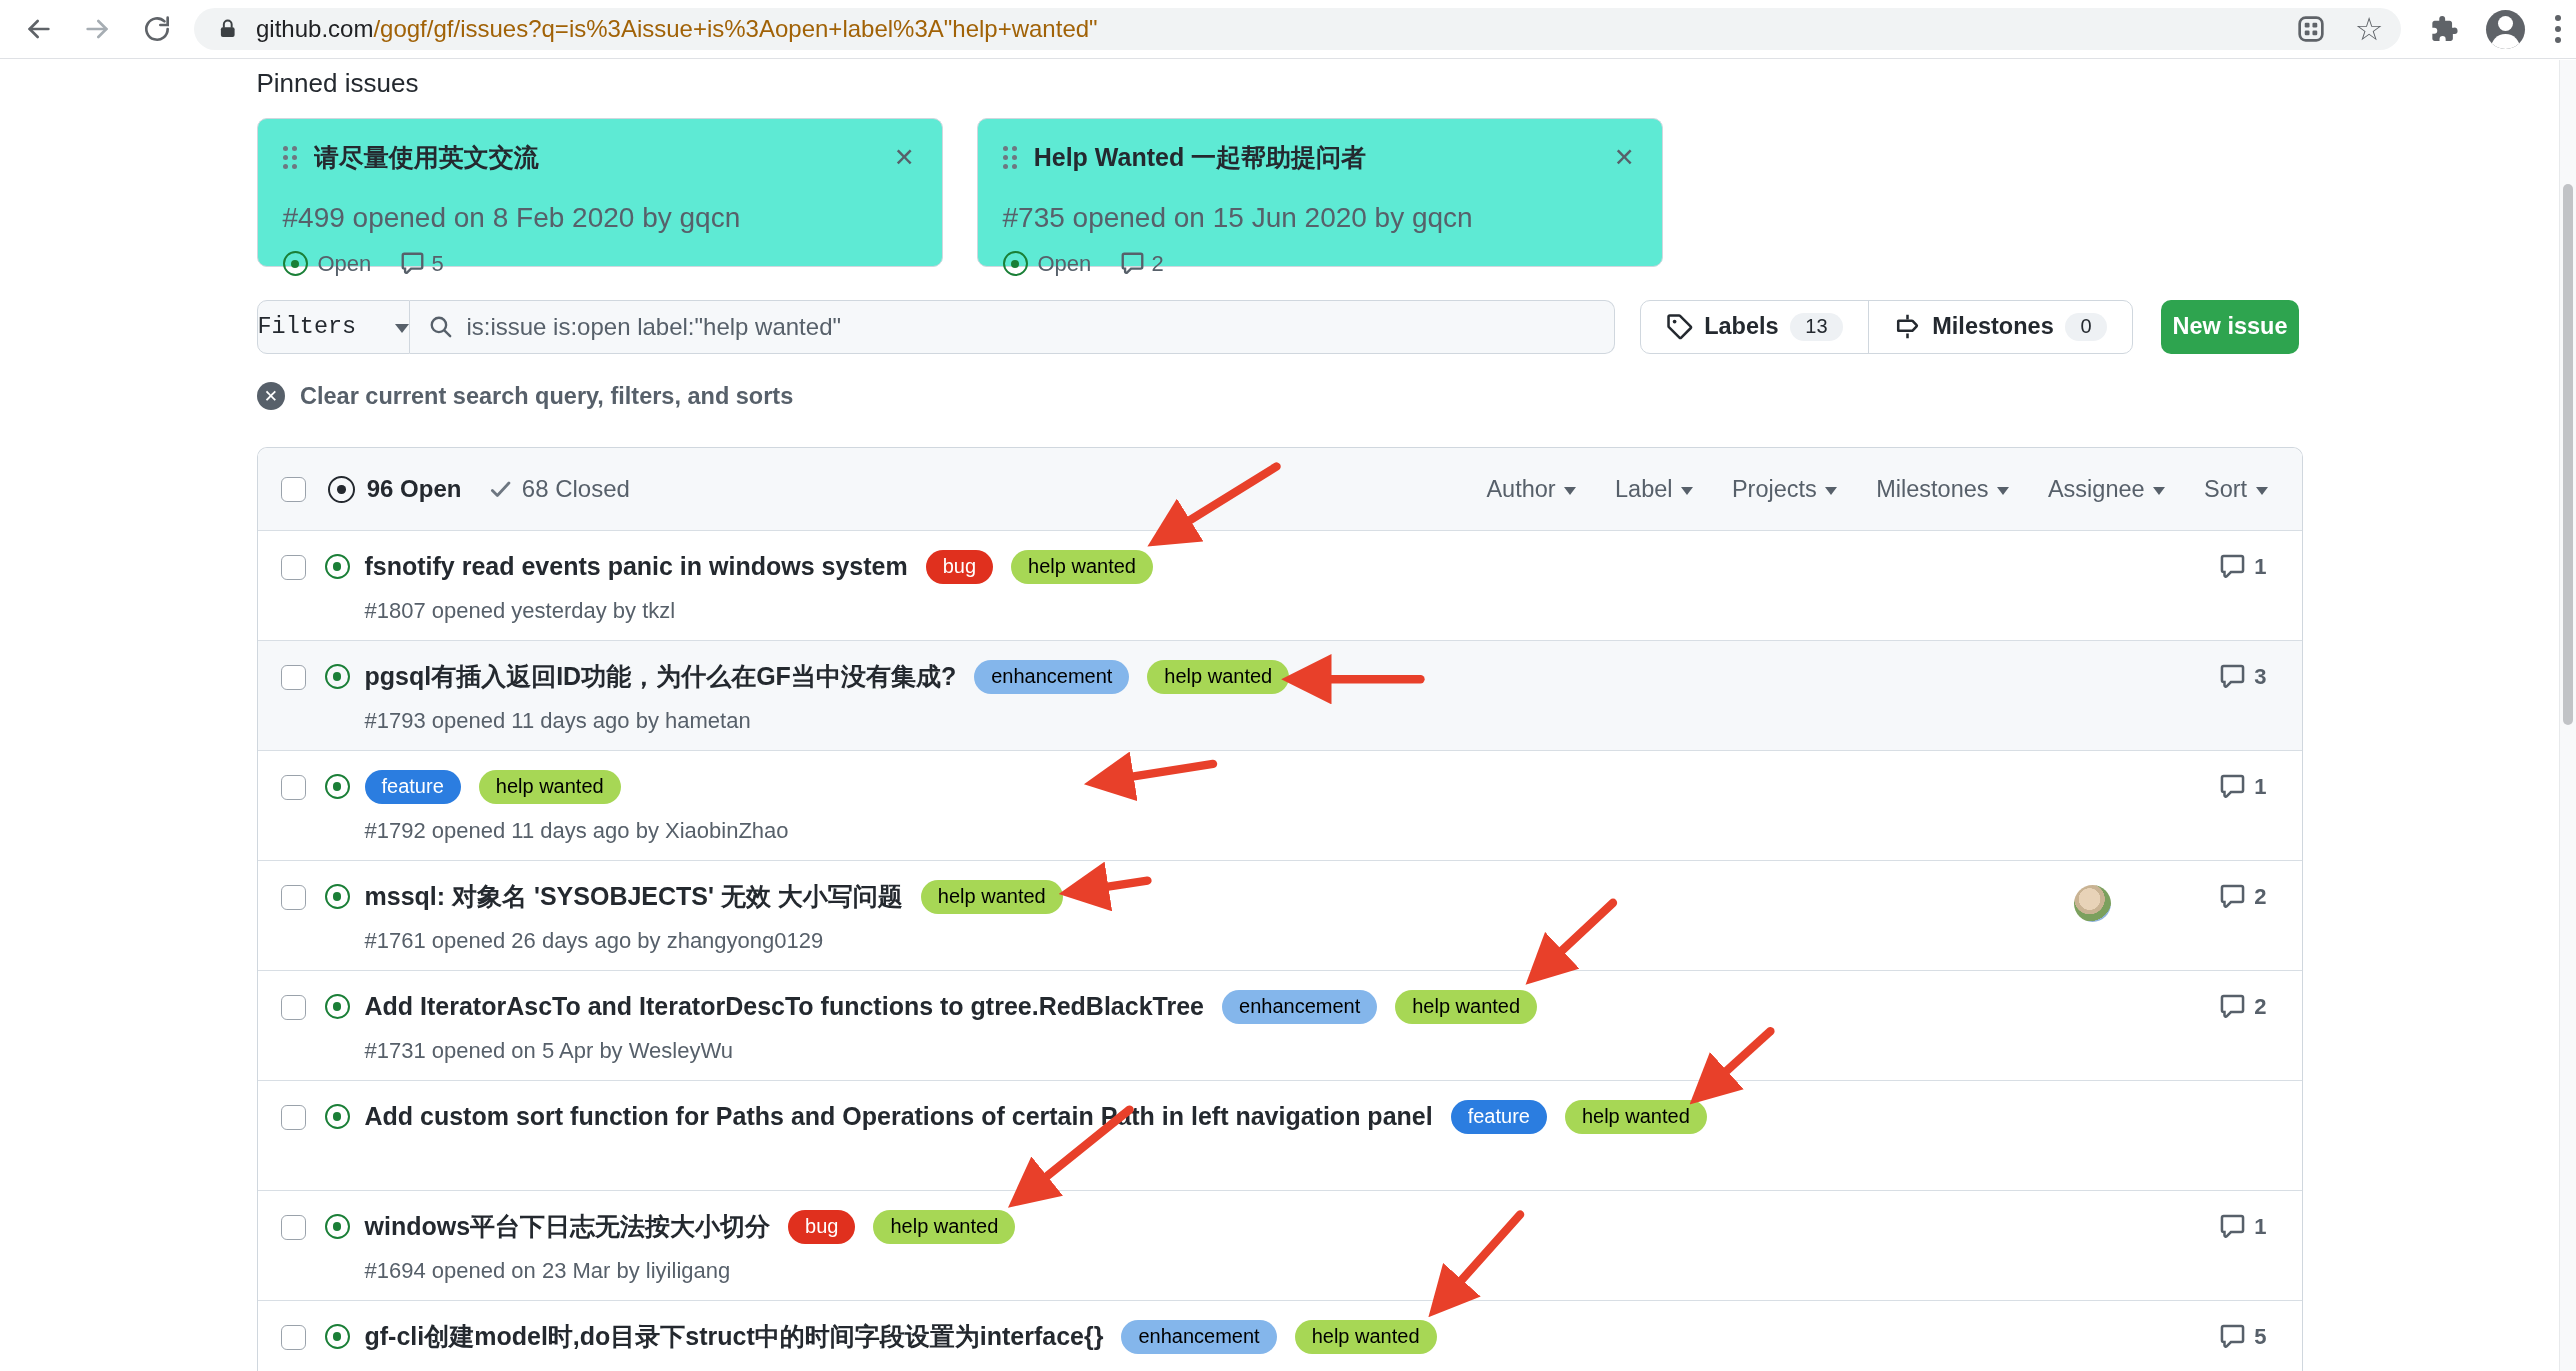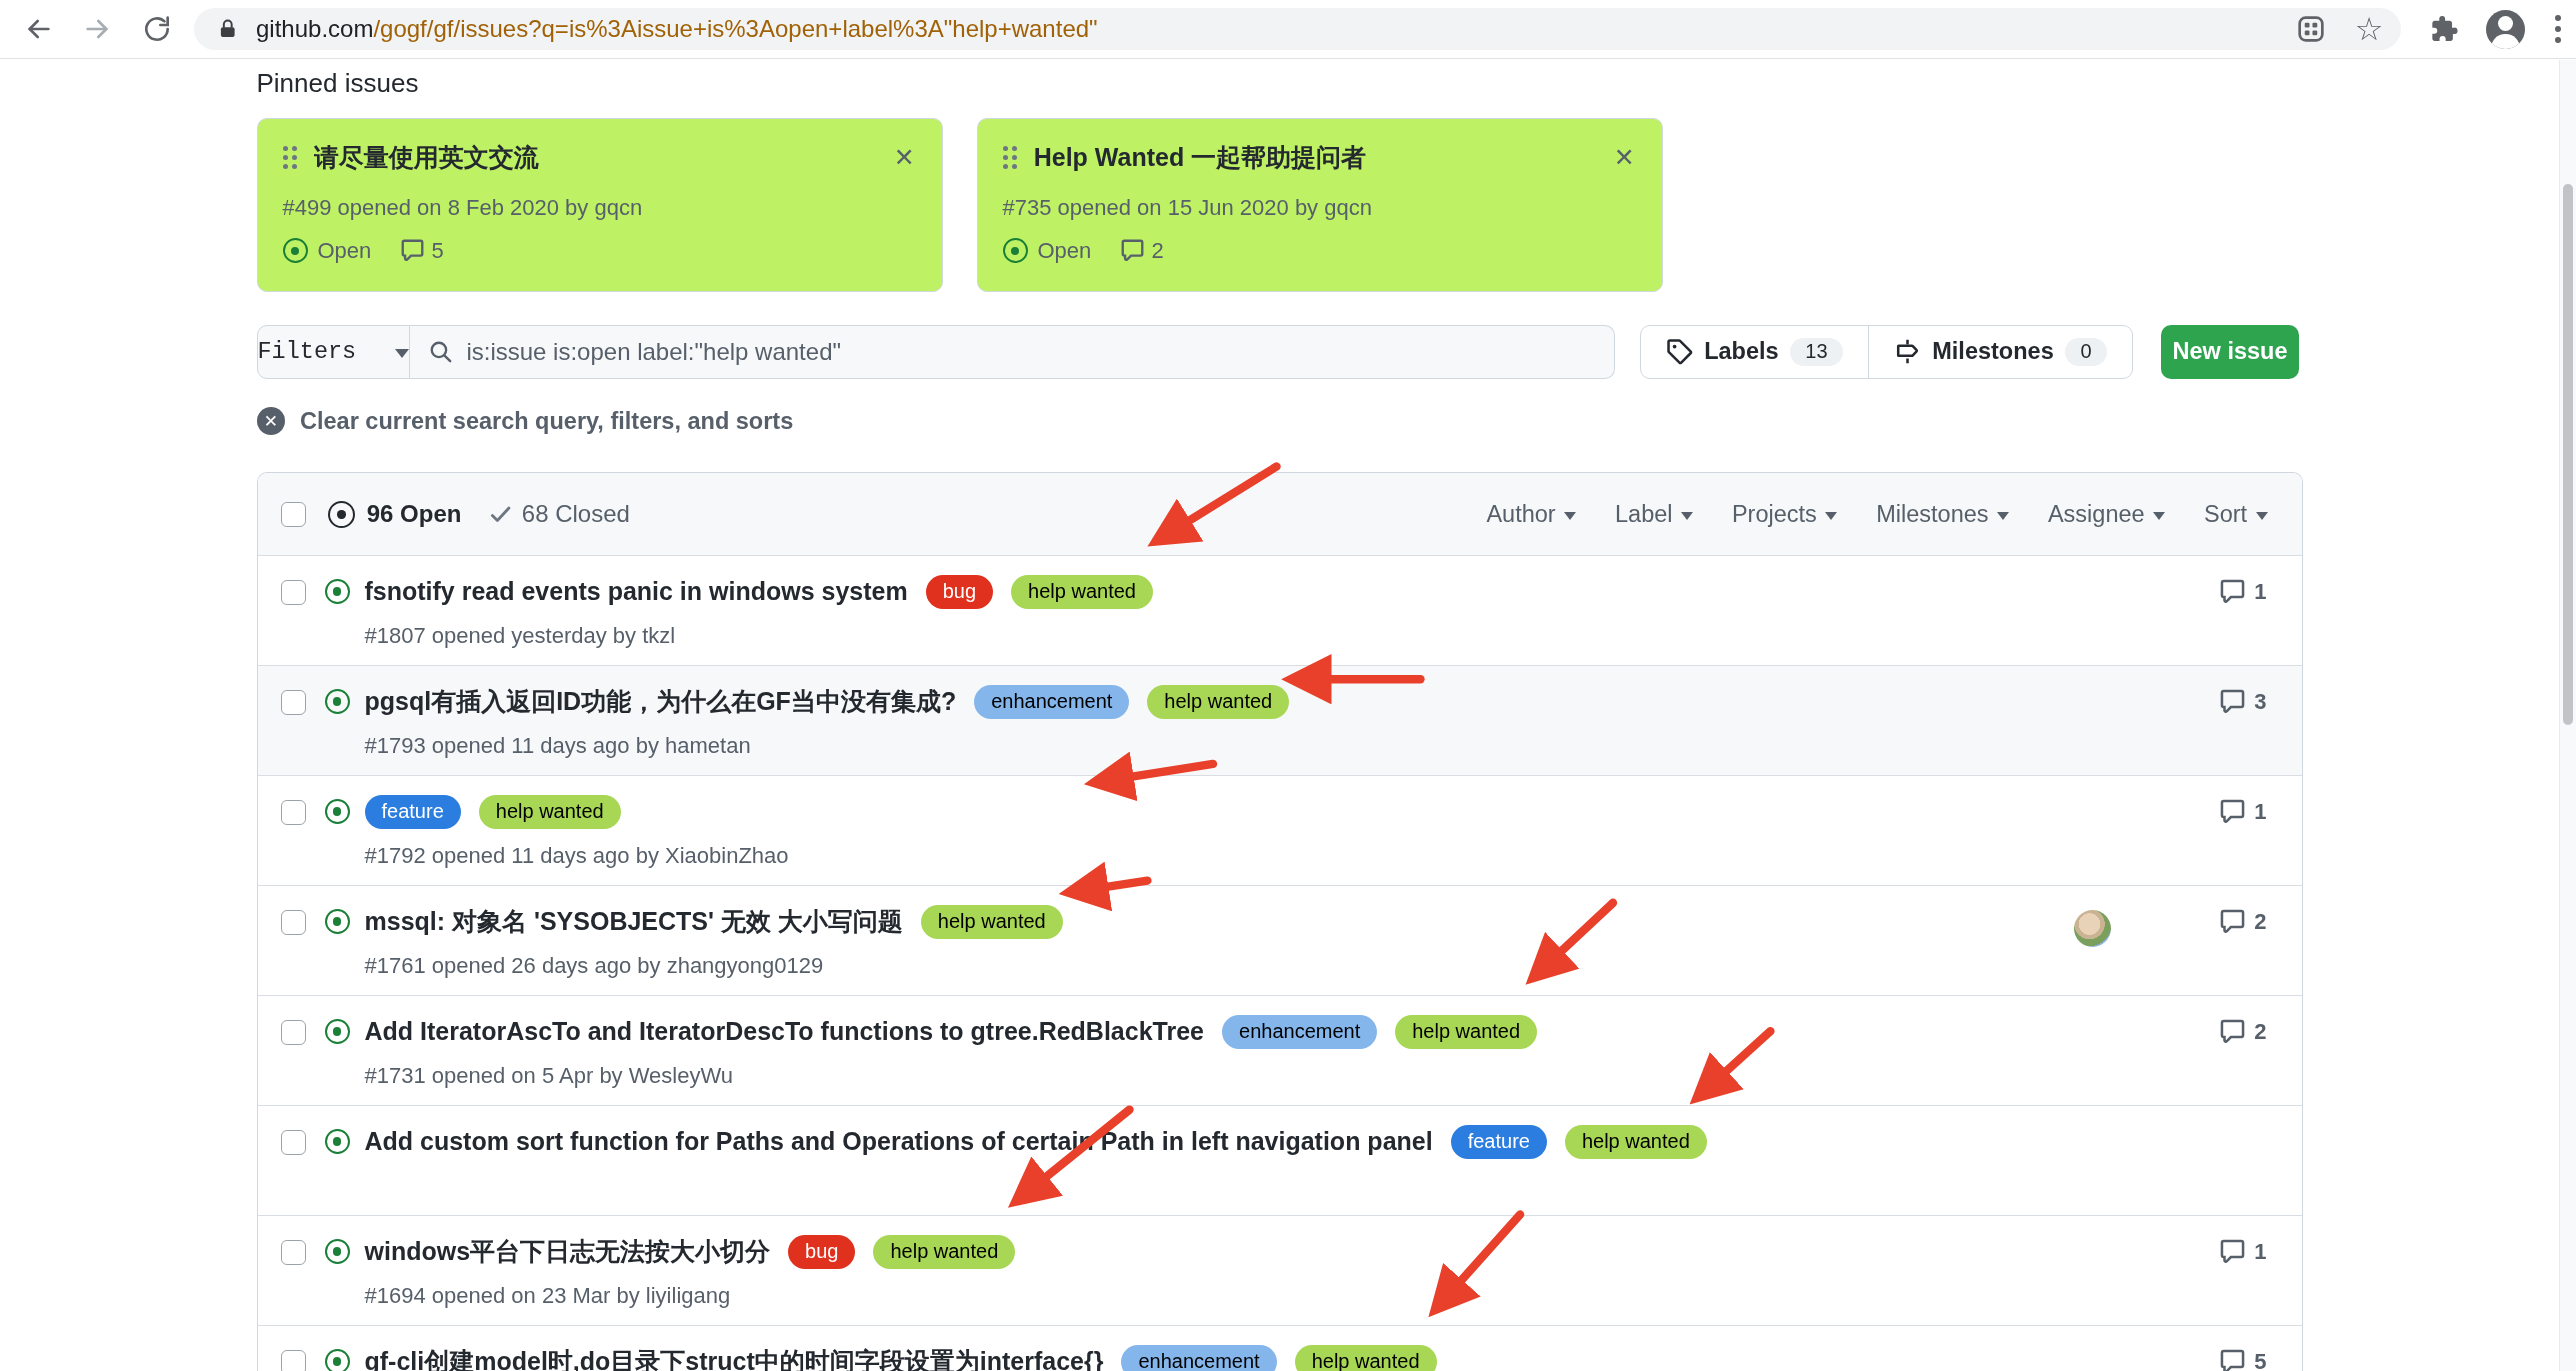--- a/index.html
+++ b/index.html
@@ -31,27 +31,27 @@
   
   .scrollbar { position:absolute; top:60px; right:0; width:17px; bottom:0; background:#f8f9fa; border-left:0.8px solid #e8eaec; z-index:30;}
   .scrollbar .thumb { position:absolute; top:124px; left:3.4px; width:10px; height:541px; border-radius:5.9px; background:#c1c3c6; }
 
   
   .page { position:absolute; top:60px; left:0; width:2559px; height:1311px; overflow:hidden; background:#fff; }
   .container { width:2046px; margin:0 auto; position:relative; }
   .pinned-heading { margin-top:8.4px; font-size:26px; font-weight:400; color:#24292f; }
 
   .pinned-row { display:flex; gap:34px; margin-top:18.5px; }
-  .pinned-card { width:686px; height:174px; border:1.7px solid #d0d7de; border-radius:10px; padding:22px 25px; background:#bef264; }
+  .pinned-card { width:686px; height:149px; border:1.7px solid #d0d7de; border-radius:10px; padding:22px 25px; background:#5eead4; }
   .card-top { display:flex; align-items:center; }
   .grip { display:grid; grid-template-columns:repeat(2,5px); grid-auto-rows:5px; gap:4.2px; margin-right:17px; flex:none;}
   .grip i { background:#6e7781; border-radius:50%; }
   .card-title { font-size:25px; font-weight:600; color:#24292f; flex:1; white-space:nowrap; overflow:hidden;}
   .card-close { font-size:25px; color:#57606a; line-height:1; padding:0 1.7px; }
-  .card-meta { margin-top:21px; font-size:22px; color:#57606a; }
+  .card-meta { margin-top:28px; font-size:28px; color:#57606a; }
   .card-status { margin-top:17px; display:flex; align-items:center; font-size:22px; color:#57606a; }
   .open-icon { width:25px; height:25px; border:2.5px solid #1a7f37; border-radius:50%; position:relative; flex:none;}
   .open-icon::after { content:""; position:absolute; left:50%; top:50%; width:8.4px; height:8.4px; margin:-4.2px 0 0 -4.2px; border-radius:50%; background:#1a7f37;}
   .open-icon.dark { border-color:#24292f; width:27px; height:27px;}
   .open-icon.dark::after { background:#24292f; }
   .card-status .open-lbl { margin-left:10px; }
   .cmt-ico { width:25px; height:25px; color:#57606a; flex:none;}
   .card-status .cmt-ico { margin-left:28.5px; }
   .card-status .cmt-n { margin-left:6.7px; }
 

